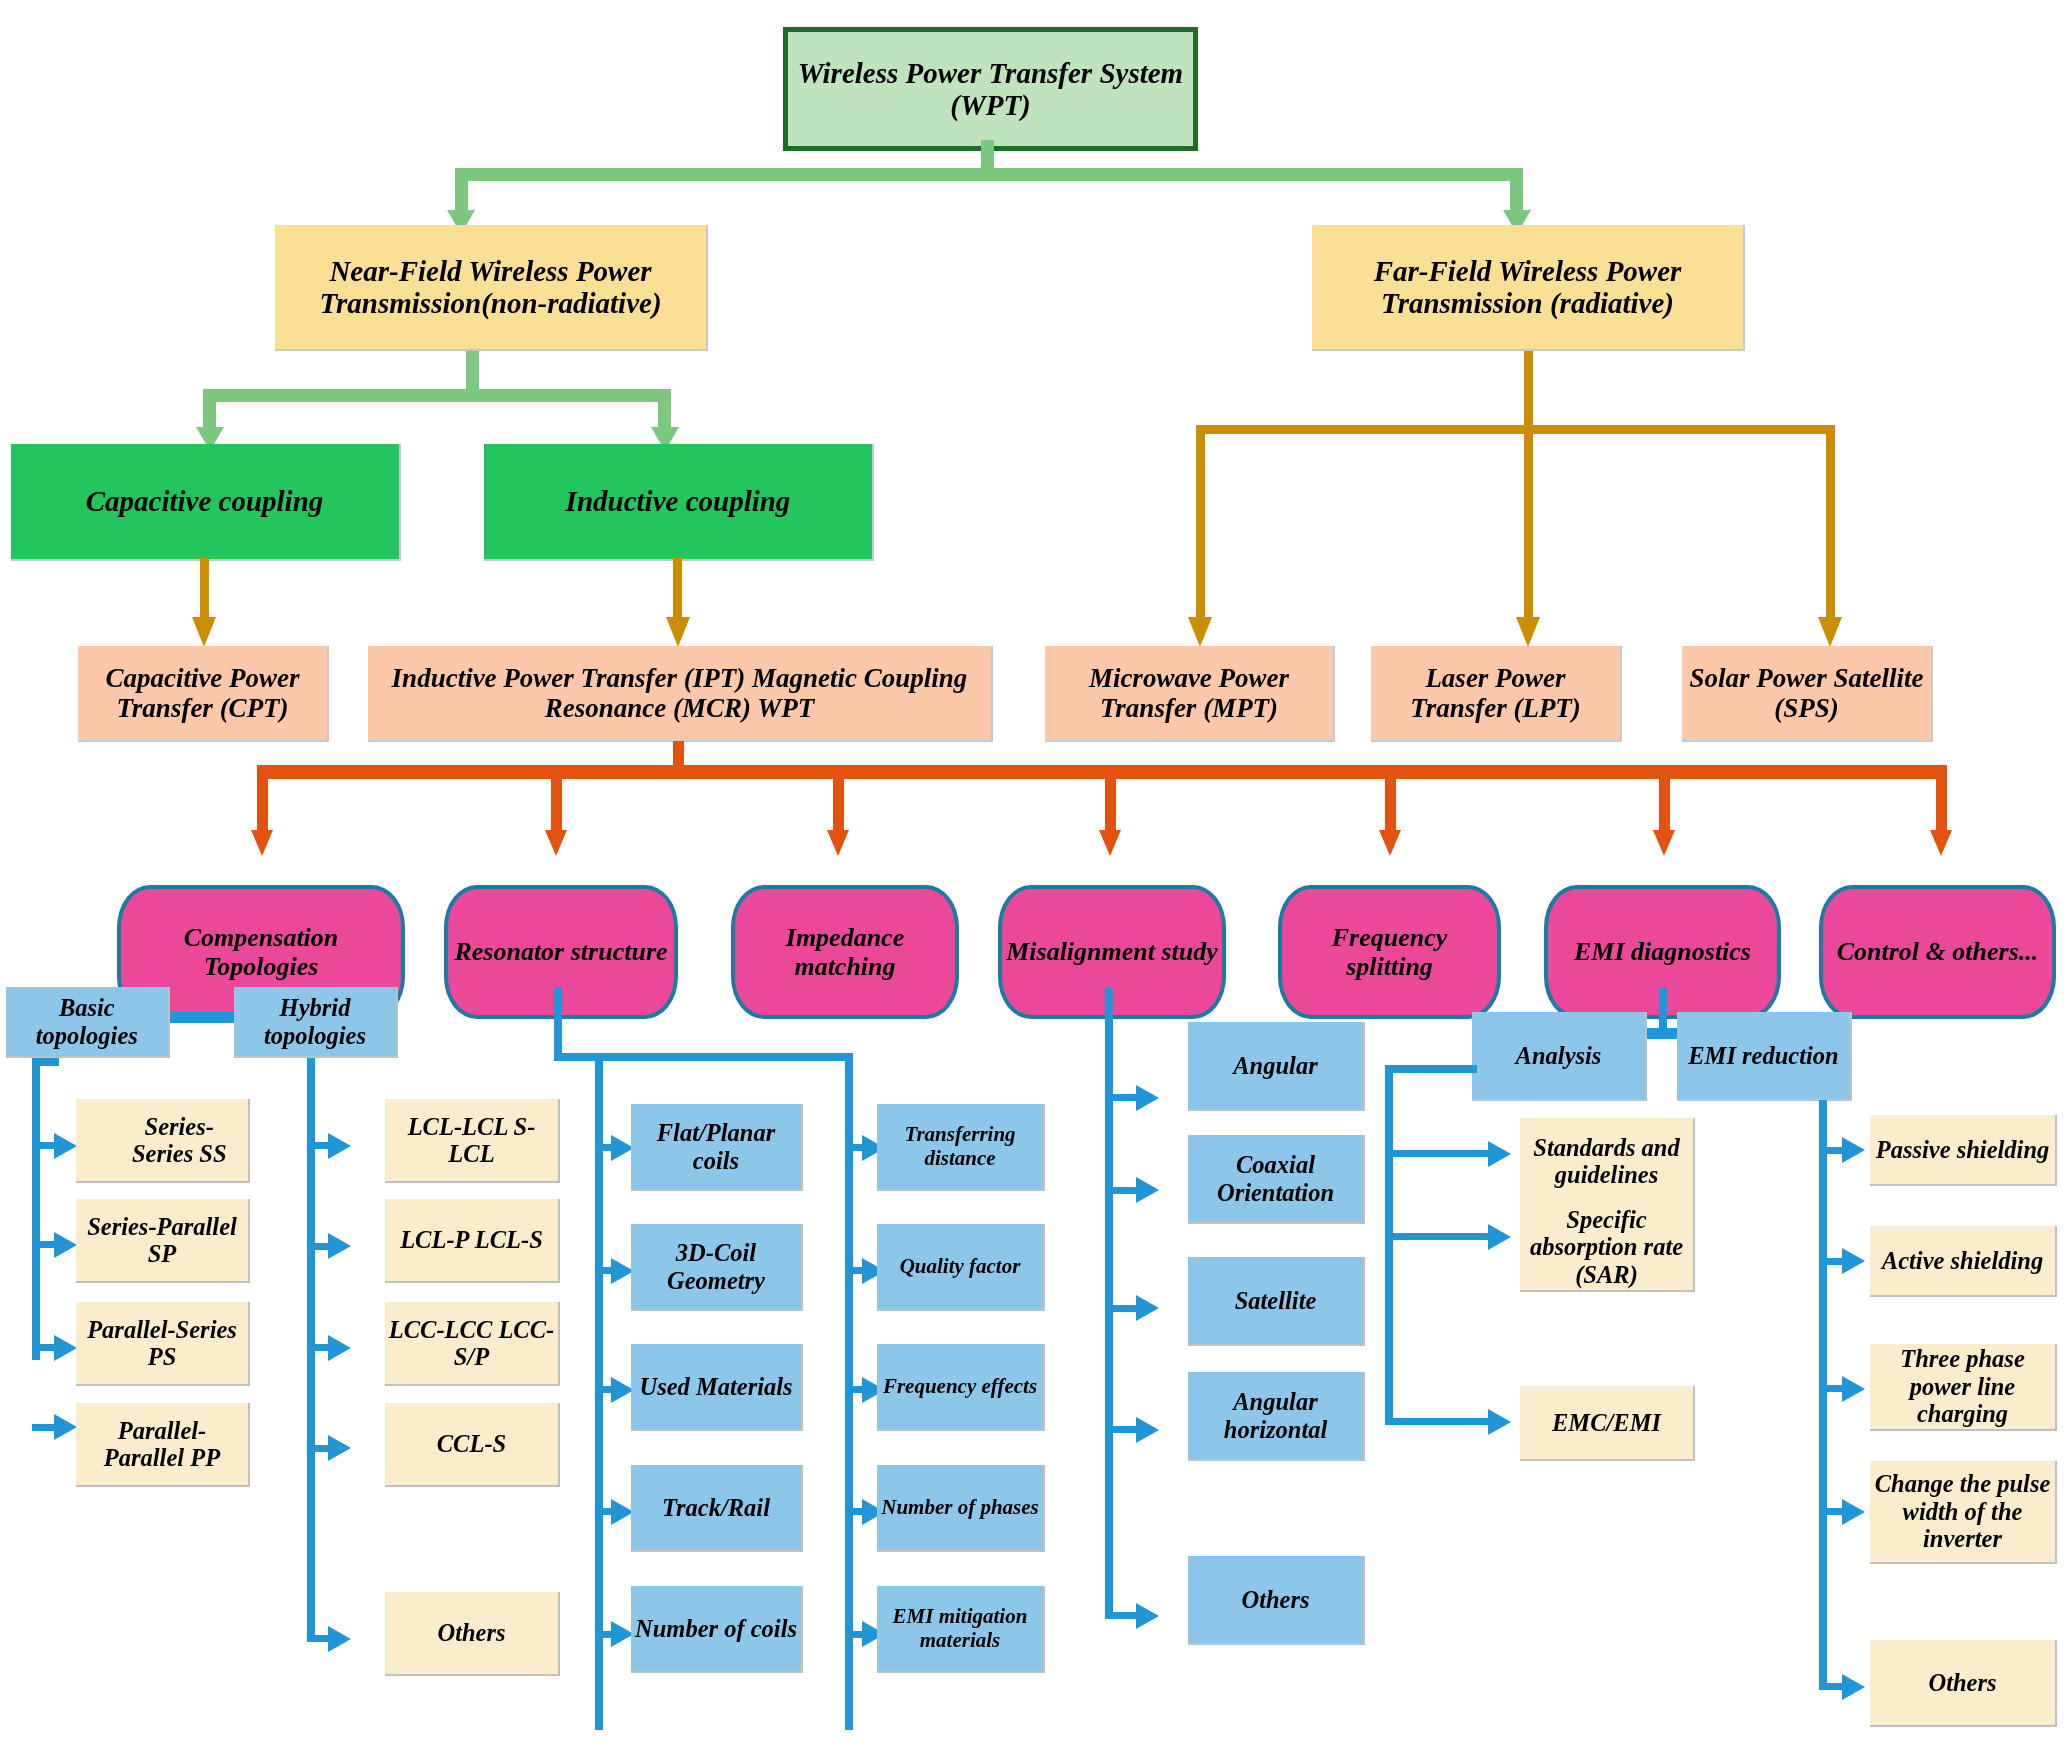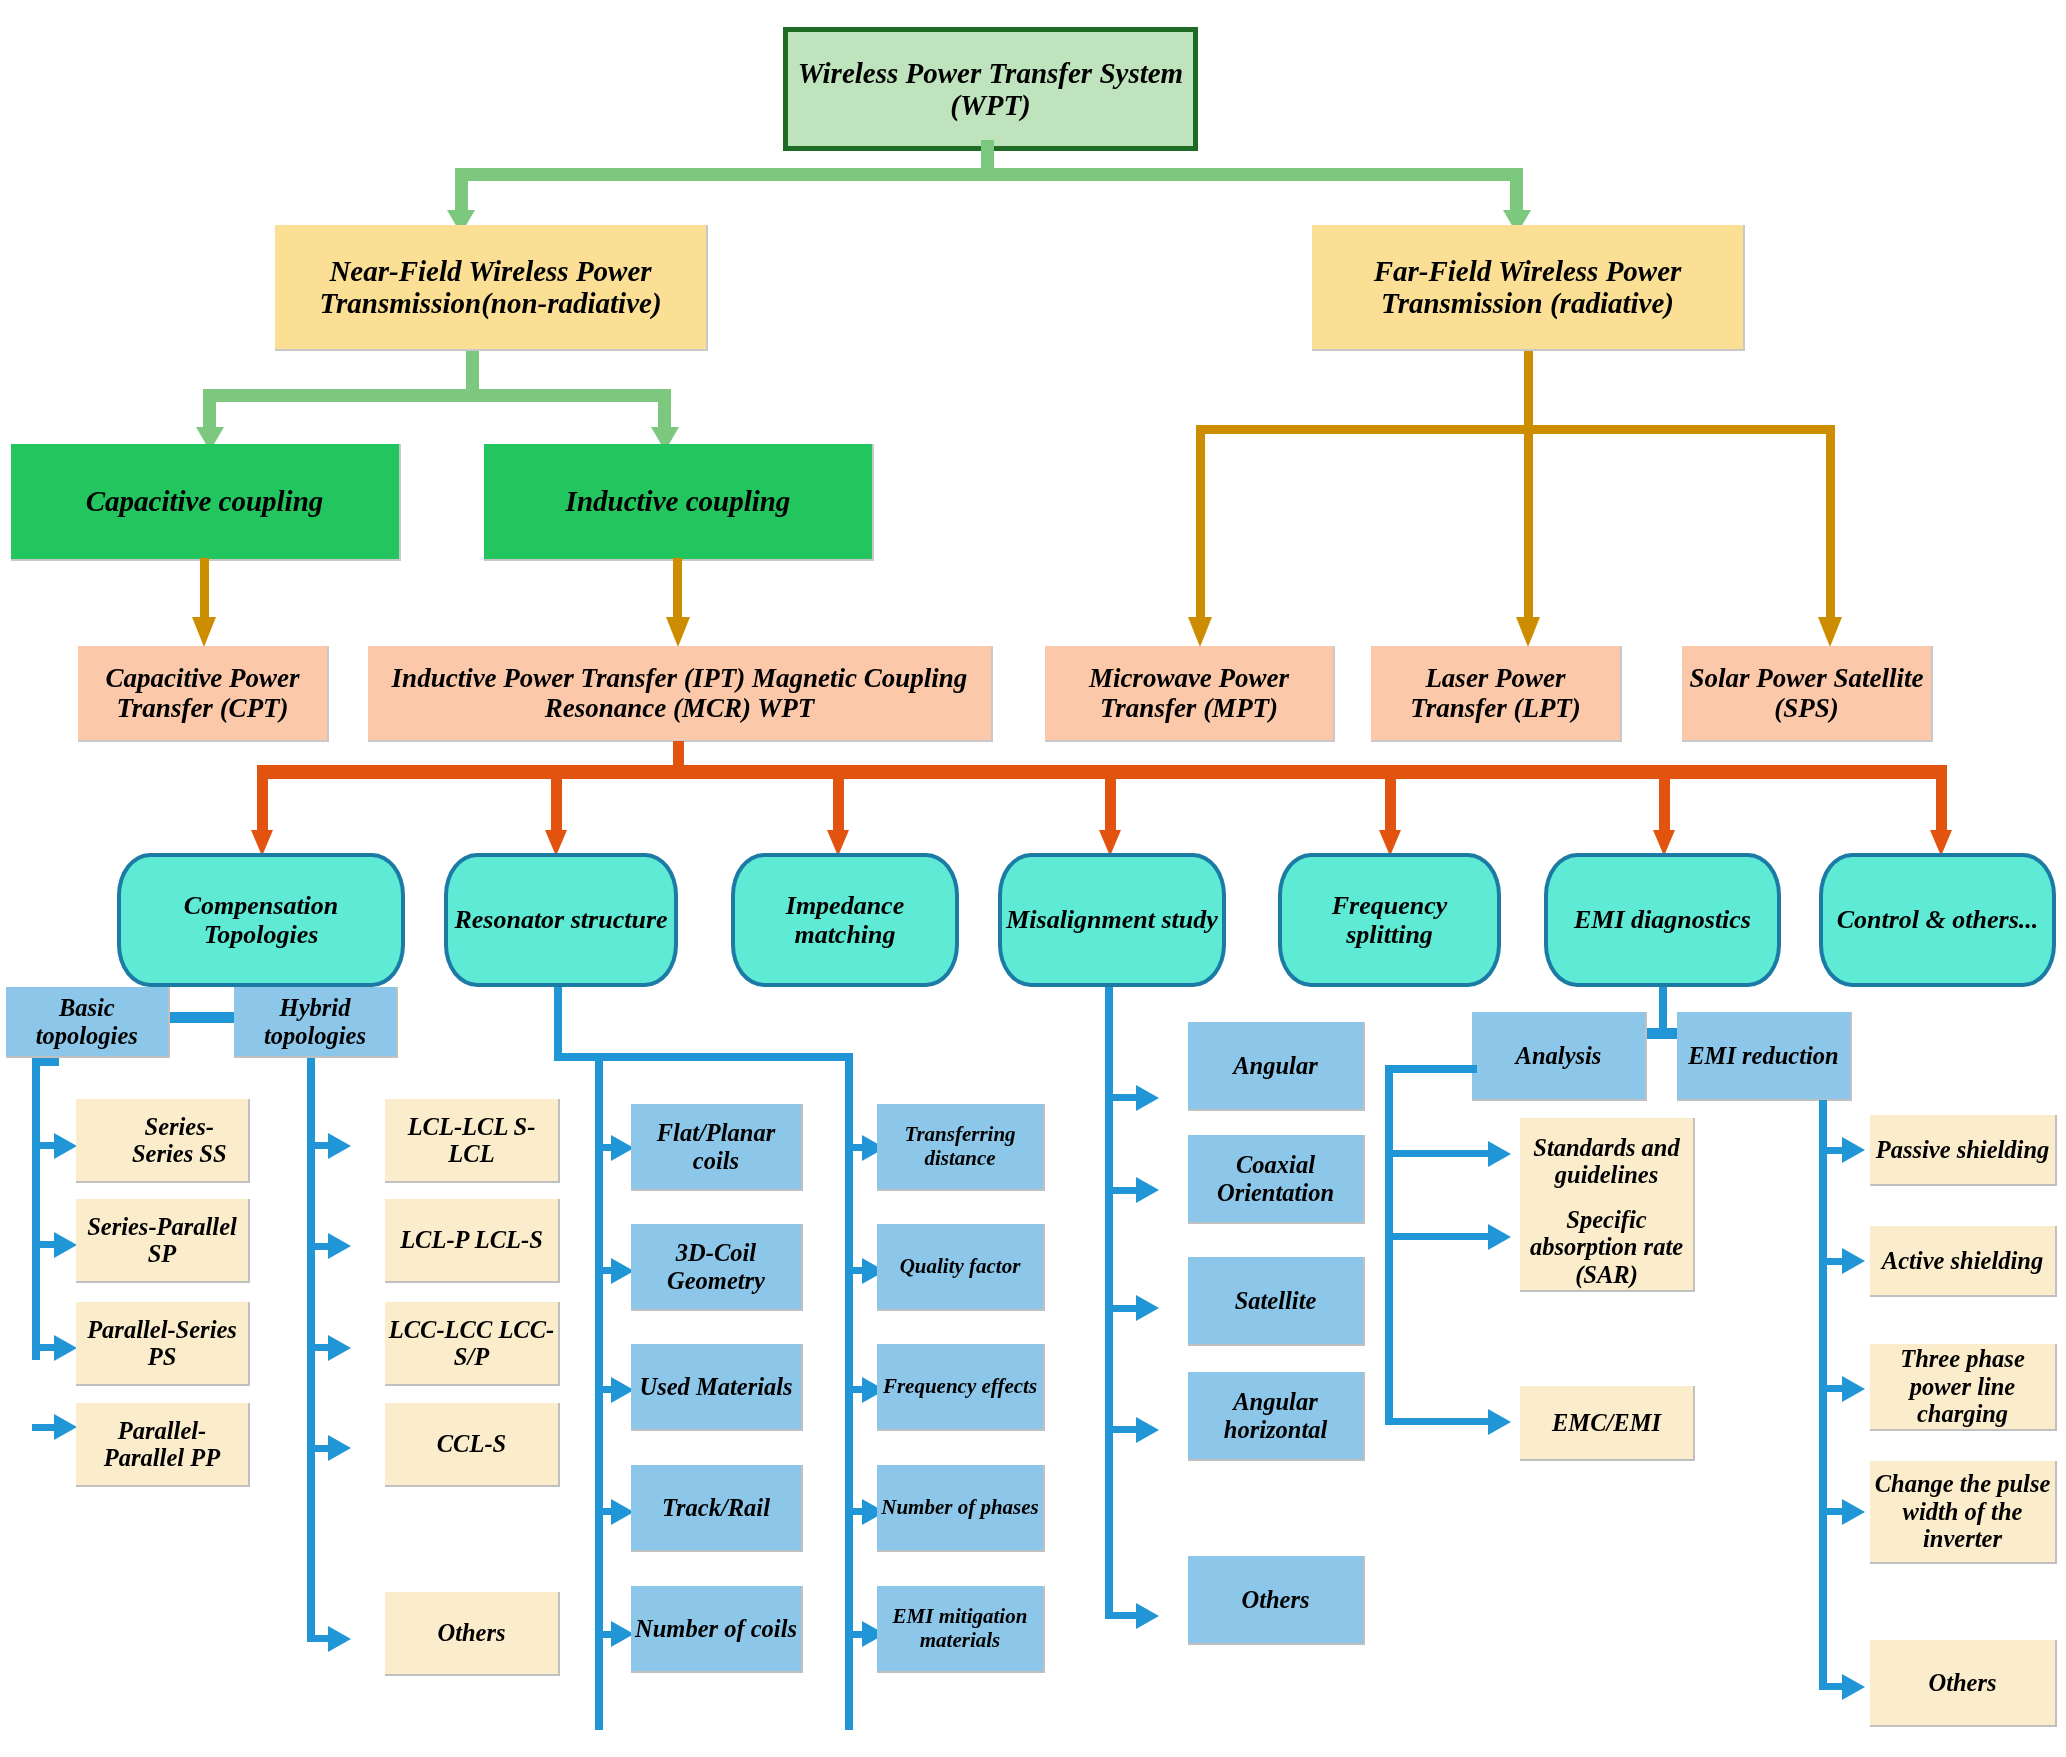--- a/index.html
+++ b/index.html
@@ -13,21 +13,21 @@
   
   .n-yellow{background:#fbdf95;border-right:2.9px solid #c8c8c8;border-bottom:2.9px solid #c8c8c8;font-size:29px;}
 
   
   .n-pgreen{background:#22c55e;border-right:2.9px solid #c8c8c8;border-bottom:2.9px solid #c8c8c8;font-size:29px;}
 
   
   .n-salmon{background:#fbc9a9;border-right:2.9px solid #c8c8c8;border-bottom:2.9px solid #c8c8c8;font-size:27px;}
 
   
-  .n-round{background:#5eead4;border:4.1px solid #1b7ba5;border-radius:33px/42px;font-size:26px;}
+  .n-round{background:#ec4899;border:4.1px solid #1b7ba5;border-radius:33px/42px;font-size:26px;margin-top:32px;}
 
   
   .n-blue{background:#8cc6e8;border-right:2.9px solid #c0c0c0;border-bottom:2.9px solid #c0c0c0;font-size:24.5px;}
   .n-blue.sm{font-size:21px;}
 
   
   .n-cream{background:#fbeccb;border-right:2.9px solid #c0c0c0;border-bottom:2.9px solid #c0c0c0;font-size:24.5px;}
 
   
   .conn{position:absolute;}

